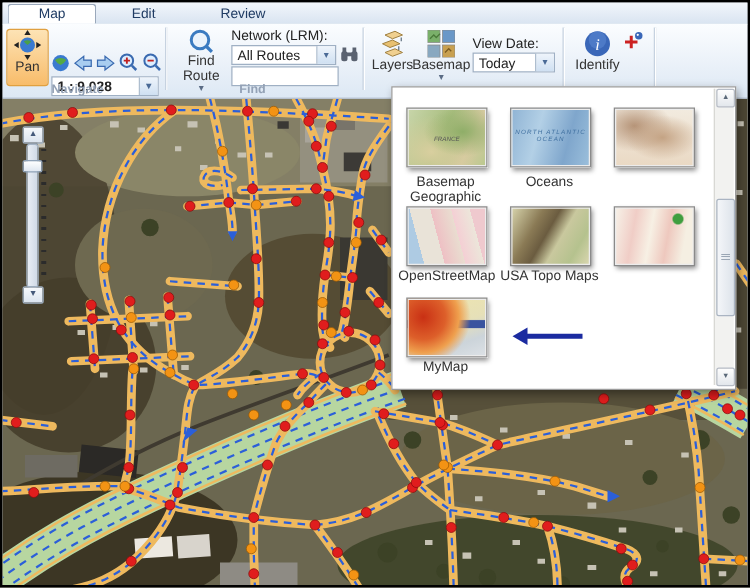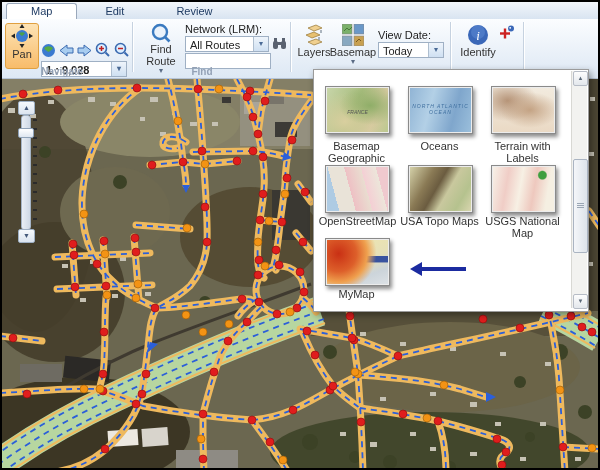--- a/index.html
+++ b/index.html
@@ -543,28 +543,26 @@
           <span class="thumbtext">FRANCE</span>
         </div>
     <div class="itemlabel" style="left:0px;top:70px;">Basemap Geographic</div>
     <div class="thumb t-oceans" style="left:94px;top:16px;">
           <span class="thumbtext">NORTH ATLANTIC OCEAN</span>
         </div>
     <div class="itemlabel" style="left:83px;top:70px;">Oceans</div>
     <div class="thumb t-terrain" style="left:177px;top:16px;">
           <span class="thumbtext"></span>
         </div>
-    <div class="itemlabel" style="left:166px;top:70px;">Terrain with Labels</div>
 
     <div class="thumb t-osm" style="left:11px;top:95px;"></div>
     <div class="itemlabel" style="left:1px;top:145px;">OpenStreetMap</div>
     <div class="thumb t-topo" style="left:94px;top:95px;"></div>
     <div class="itemlabel" style="left:83px;top:145px;">USA Topo Maps</div>
     <div class="thumb t-usgs" style="left:177px;top:95px;"></div>
-    <div class="itemlabel" style="left:166px;top:145px;">USGS National Map</div>
 
     <div class="thumb t-mymap" style="left:11px;top:168px;"></div>
     <div class="itemlabel" style="left:0px;top:218px;">MyMap</div>
 
     <div class="point-arrow">
       <div class="head"></div>
           <div class="shaft"></div>
     </div>
 
     <div class="pscroll">

